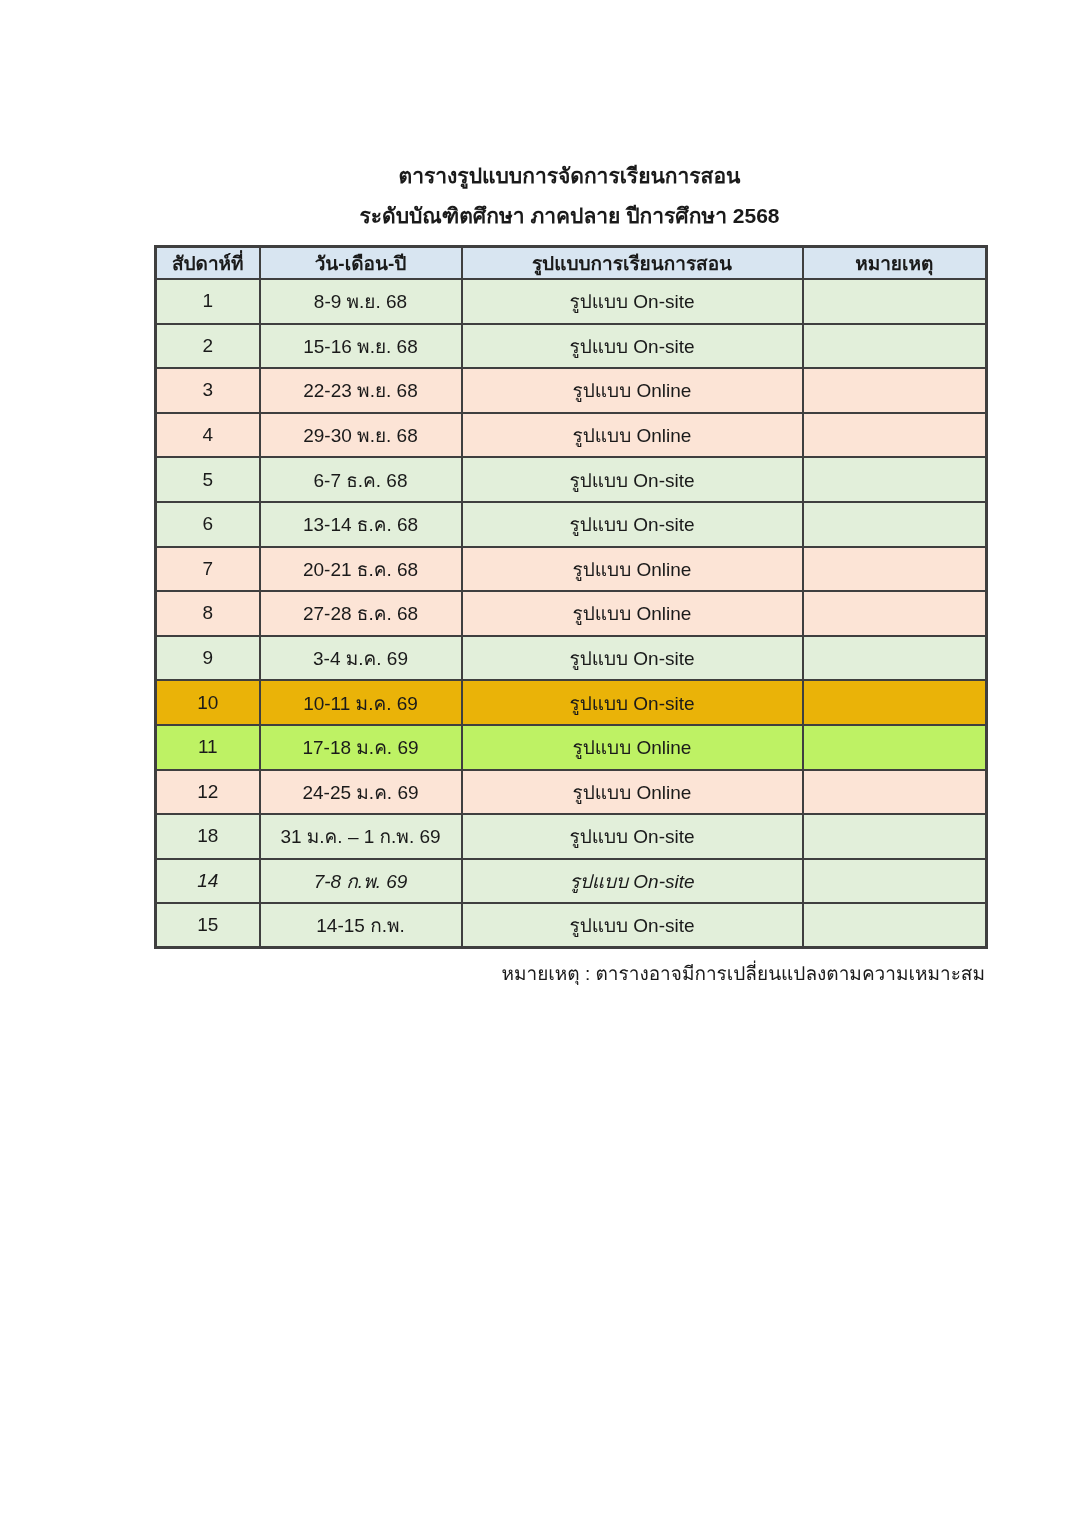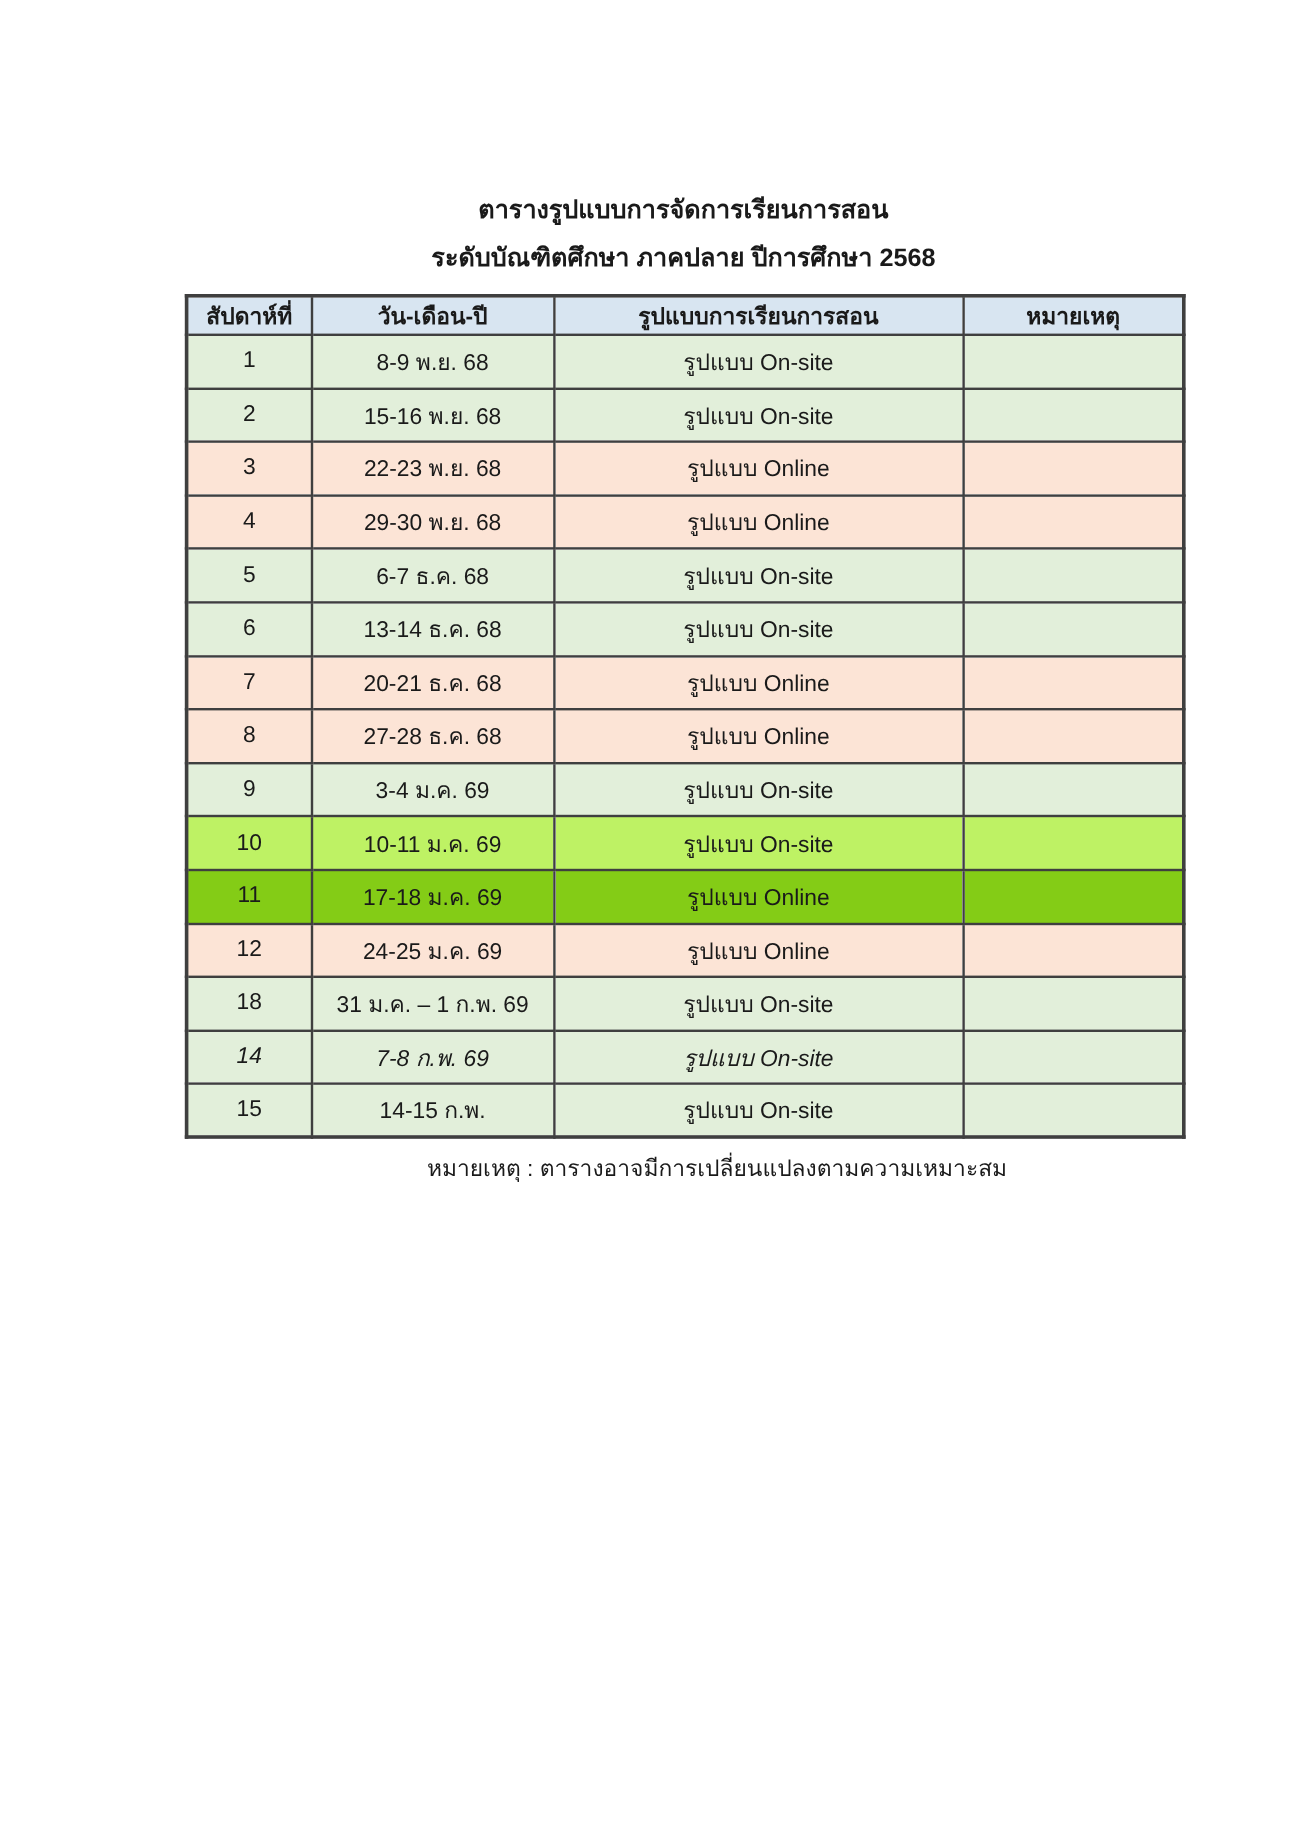--- a/index.html
+++ b/index.html
@@ -53,21 +53,21 @@
     white-space: nowrap;
   }
   thead tr { height: 29px; }
   th { font-weight: bold; }
   tbody tr { height: 44.6px; }
   tbody tr.bold-row td { font-weight: bold; }
   .note {
     margin-top: 9px;
     padding-left: 56px;
     font-size: 19px;
-    text-align: center;
+    text-align: right;
   }
 </style>
 </head>
 <body>
 
 <div class="page">
   <div class="content">
 
     <div class="titles">
       <div class="title-line">ตารางรูปแบบการจัดการเรียนการสอน</div>
@@ -137,27 +137,27 @@
     <td>27-28 ธ.ค. 68</td>
     <td>รูปแบบ Online</td>
     <td></td>
   </tr>
           <tr style="background-color: rgb(226, 239, 218);">
     <td>9</td>
     <td>3-4 ม.ค. 69</td>
     <td>รูปแบบ On-site</td>
     <td></td>
   </tr>
-          <tr style="background-color: #bef264;">
+          <tr style="background-color: #eab308;">
     <td>10</td>
     <td>10-11 ม.ค. 69</td>
     <td>รูปแบบ On-site</td>
     <td></td>
   </tr>
-          <tr style="background-color: #84cc16;">
+          <tr style="background-color: #bef264;">
     <td>11</td>
     <td>17-18 ม.ค. 69</td>
     <td>รูปแบบ Online</td>
     <td></td>
   </tr>
           <tr style="background-color: rgb(252, 228, 214);">
     <td>12</td>
     <td>24-25 ม.ค. 69</td>
     <td>รูปแบบ Online</td>
     <td></td>

